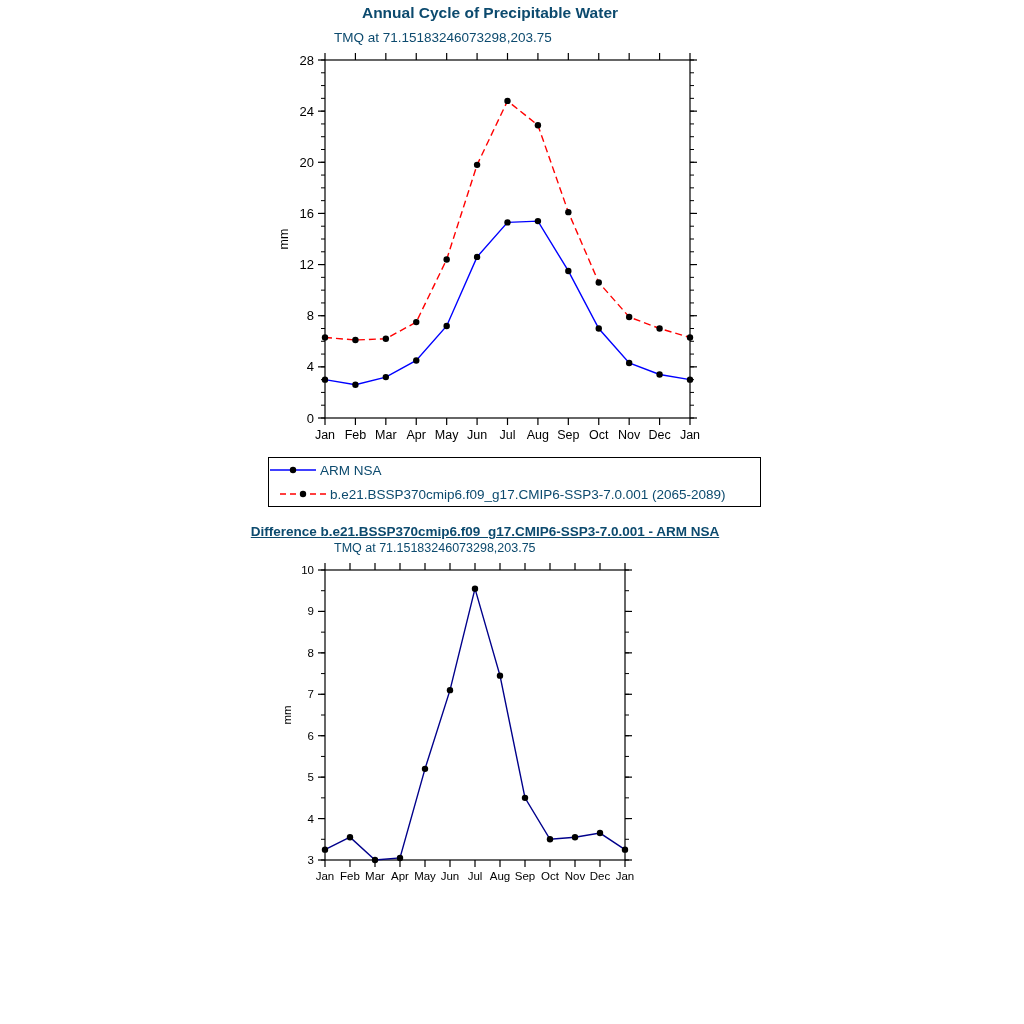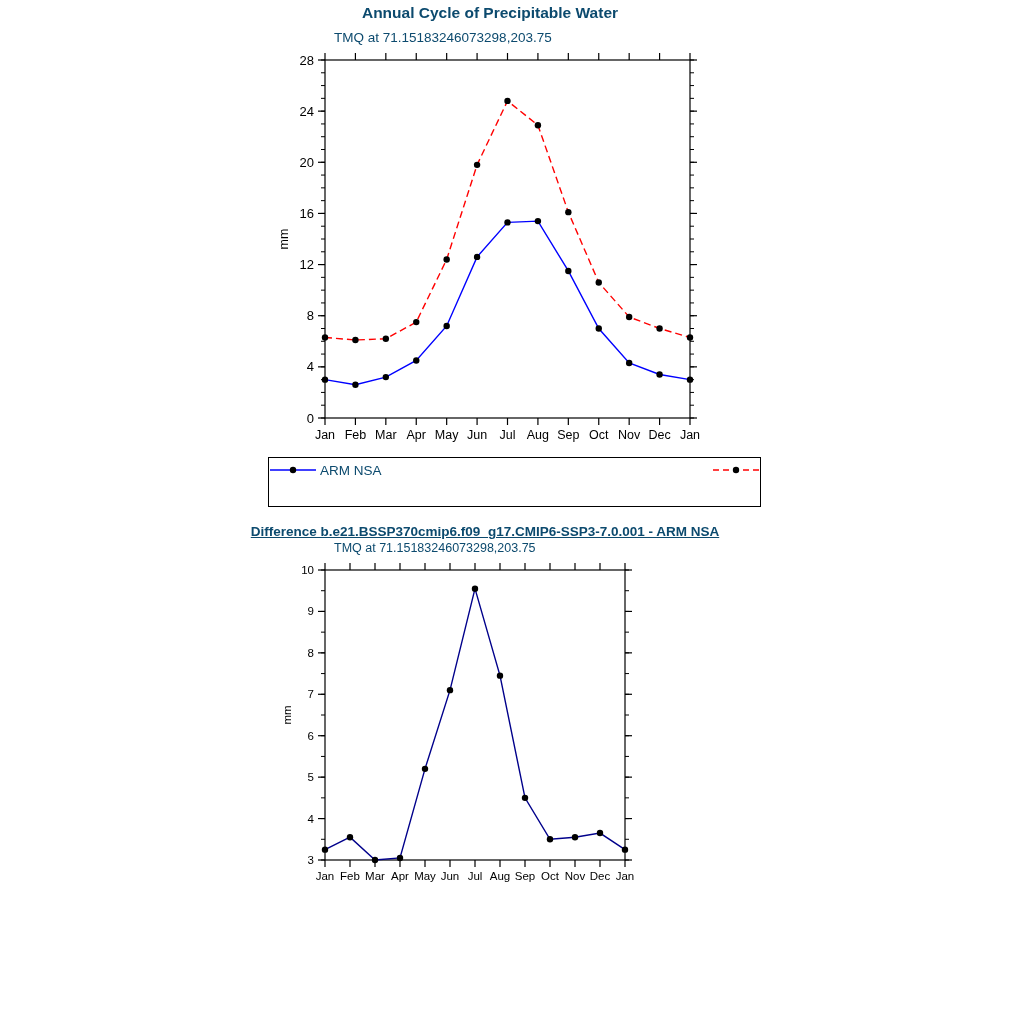--- a/index.html
+++ b/index.html
@@ -8,21 +8,21 @@
   .chart-title{position:absolute;text-align:center;font-weight:bold;}
   #top-title{left:230px;top:4px;width:520px;font-size:15.5px;}
   #top-subtitle{position:absolute;left:334px;top:30px;font-size:13.5px;}
   #bottom-title{left:185px;top:524px;width:600px;font-size:13.5px;text-decoration:underline;}
   #bottom-subtitle{position:absolute;left:334px;top:541px;font-size:12.5px;}
   svg text{font-family:"Liberation Sans",sans-serif;fill:#000;}
   #top-plot{position:absolute;left:250px;top:50px;}
   #bottom-plot{position:absolute;left:250px;top:552px;}
   #legend{position:absolute;left:268px;top:457px;width:493px;height:50px;
           border:1px solid #000;box-sizing:border-box;display:flex;
-          flex-direction:row;justify-content:space-between;}
+          flex-direction:column;justify-content:flex-start;}
   .legend-row{display:flex;align-items:center;height:24px;font-size:13.5px;}
   .legend-row .legend-sample{flex:0 0 48px;height:14px;}
   .legend-row.row2{padding-left:10px;}
   .legend-label{white-space:nowrap;margin-left:3px;}
 </style>
 </head>
 <body>
 
 <div id="page">
 
@@ -188,20 +188,21 @@
           <line x1="1" y1="7" x2="47" y2="7" stroke="#0000ff" stroke-width="1.4"></line>
           <circle cx="24" cy="7" r="3.2" fill="#000000"></circle>
         </svg>
       <span class="legend-label">ARM NSA</span>
     </div>
     <div class="legend-row row2">
       <svg class="legend-sample" width="48" height="14">
           <line x1="1" y1="7" x2="47" y2="7" stroke="#ff0000" stroke-width="1.4" stroke-dasharray="6,4"></line>
           <circle cx="24" cy="7" r="3.2" fill="#000000"></circle>
         </svg>
+      <span class="legend-label">b.e21.BSSP370cmip6.f09_g17.CMIP6-SSP3-7.0.001 (2065-2089)</span>
     </div>
   </div>
 
   <div class="chart-title" id="bottom-title">Difference b.e21.BSSP370cmip6.f09_g17.CMIP6-SSP3-7.0.001 - ARM NSA</div>
   <div id="bottom-subtitle">TMQ at 71.15183246073298,203.75</div>
   <svg id="bottom-plot" width="460" height="360" viewBox="0 0 460 360">
       <line x1="71" y1="308" x2="75" y2="308" stroke="#000" stroke-width="1"></line>
       <line x1="375" y1="308" x2="379" y2="308" stroke="#000" stroke-width="1"></line>
       <line x1="71" y1="287.2857142857143" x2="75" y2="287.2857142857143" stroke="#000" stroke-width="1"></line>
       <line x1="375" y1="287.2857142857143" x2="379" y2="287.2857142857143" stroke="#000" stroke-width="1"></line>

